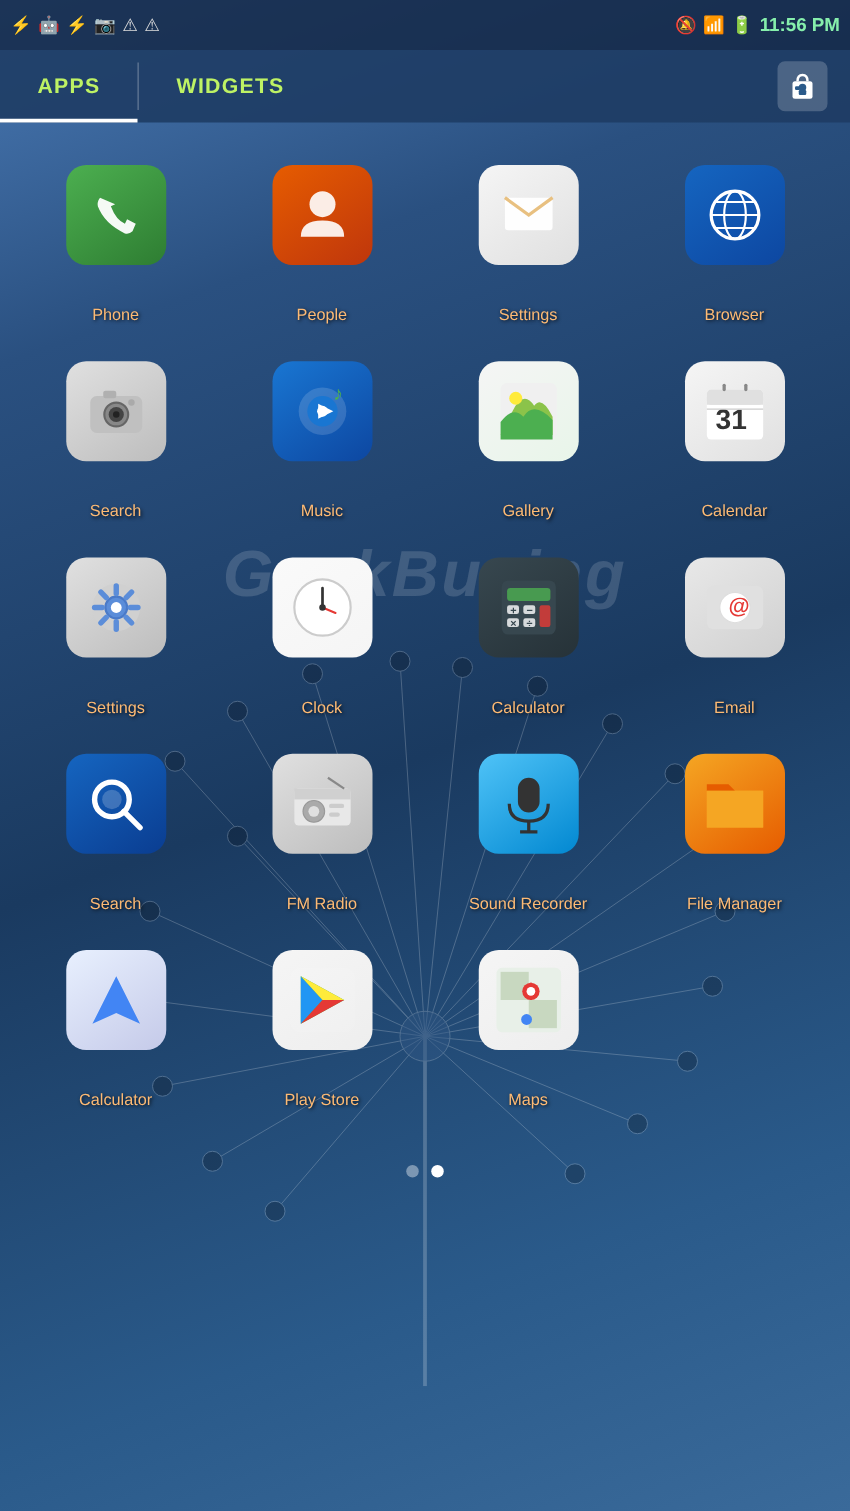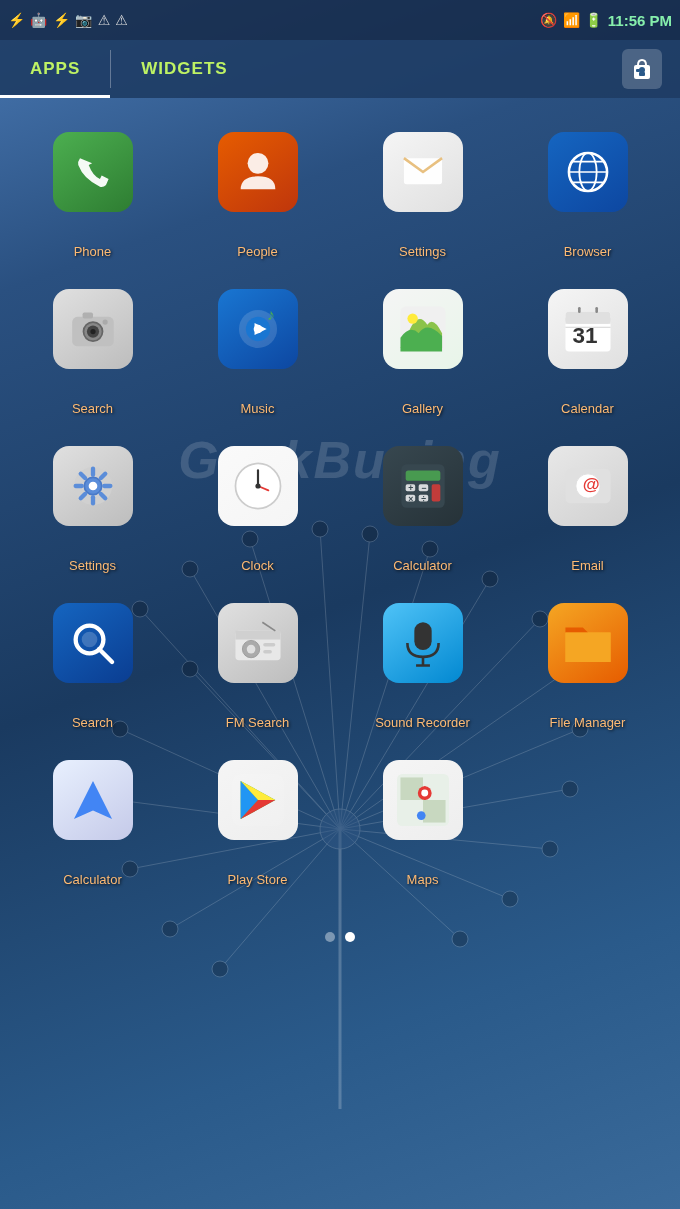--- a/index.html
+++ b/index.html
@@ -468,21 +468,21 @@
         <svg viewBox="0 0 60 60" width="52" height="52">
     <rect x="4" y="16" width="52" height="34" rx="4" fill="#e8e8e8"></rect>
     <rect x="4" y="16" width="52" height="10" fill="#d0d0d0"></rect>
     <line x1="35" y1="6" x2="50" y2="16" stroke="#888" stroke-width="2"></line>
     <circle cx="22" cy="37" r="10" fill="#aaa" stroke="#999" stroke-width="1"></circle>
     <circle cx="22" cy="37" r="5" fill="#e0e0e0"></circle>
     <rect x="36" y="30" width="14" height="4" rx="2" fill="#ccc"></rect>
     <rect x="36" y="38" width="10" height="4" rx="2" fill="#ccc"></rect>
   </svg>
       </div>
-      <div class="app-label">FM Search</div>
+      <div class="app-label">FM Radio</div>
     </div>
     <div class="app-item">
       <div class="app-icon icon-soundrecorder">
         <svg viewBox="0 0 60 60" width="52" height="52">
     <rect x="20" y="6" width="20" height="32" rx="10" fill="#333"></rect>
     <path d="M12 30 Q12 46 30 46 Q48 46 48 30" fill="none" stroke="#333" stroke-width="3"></path>
     <line x1="30" y1="46" x2="30" y2="56" stroke="#333" stroke-width="3"></line>
     <line x1="22" y1="56" x2="38" y2="56" stroke="#333" stroke-width="3"></line>
   </svg>
       </div>

